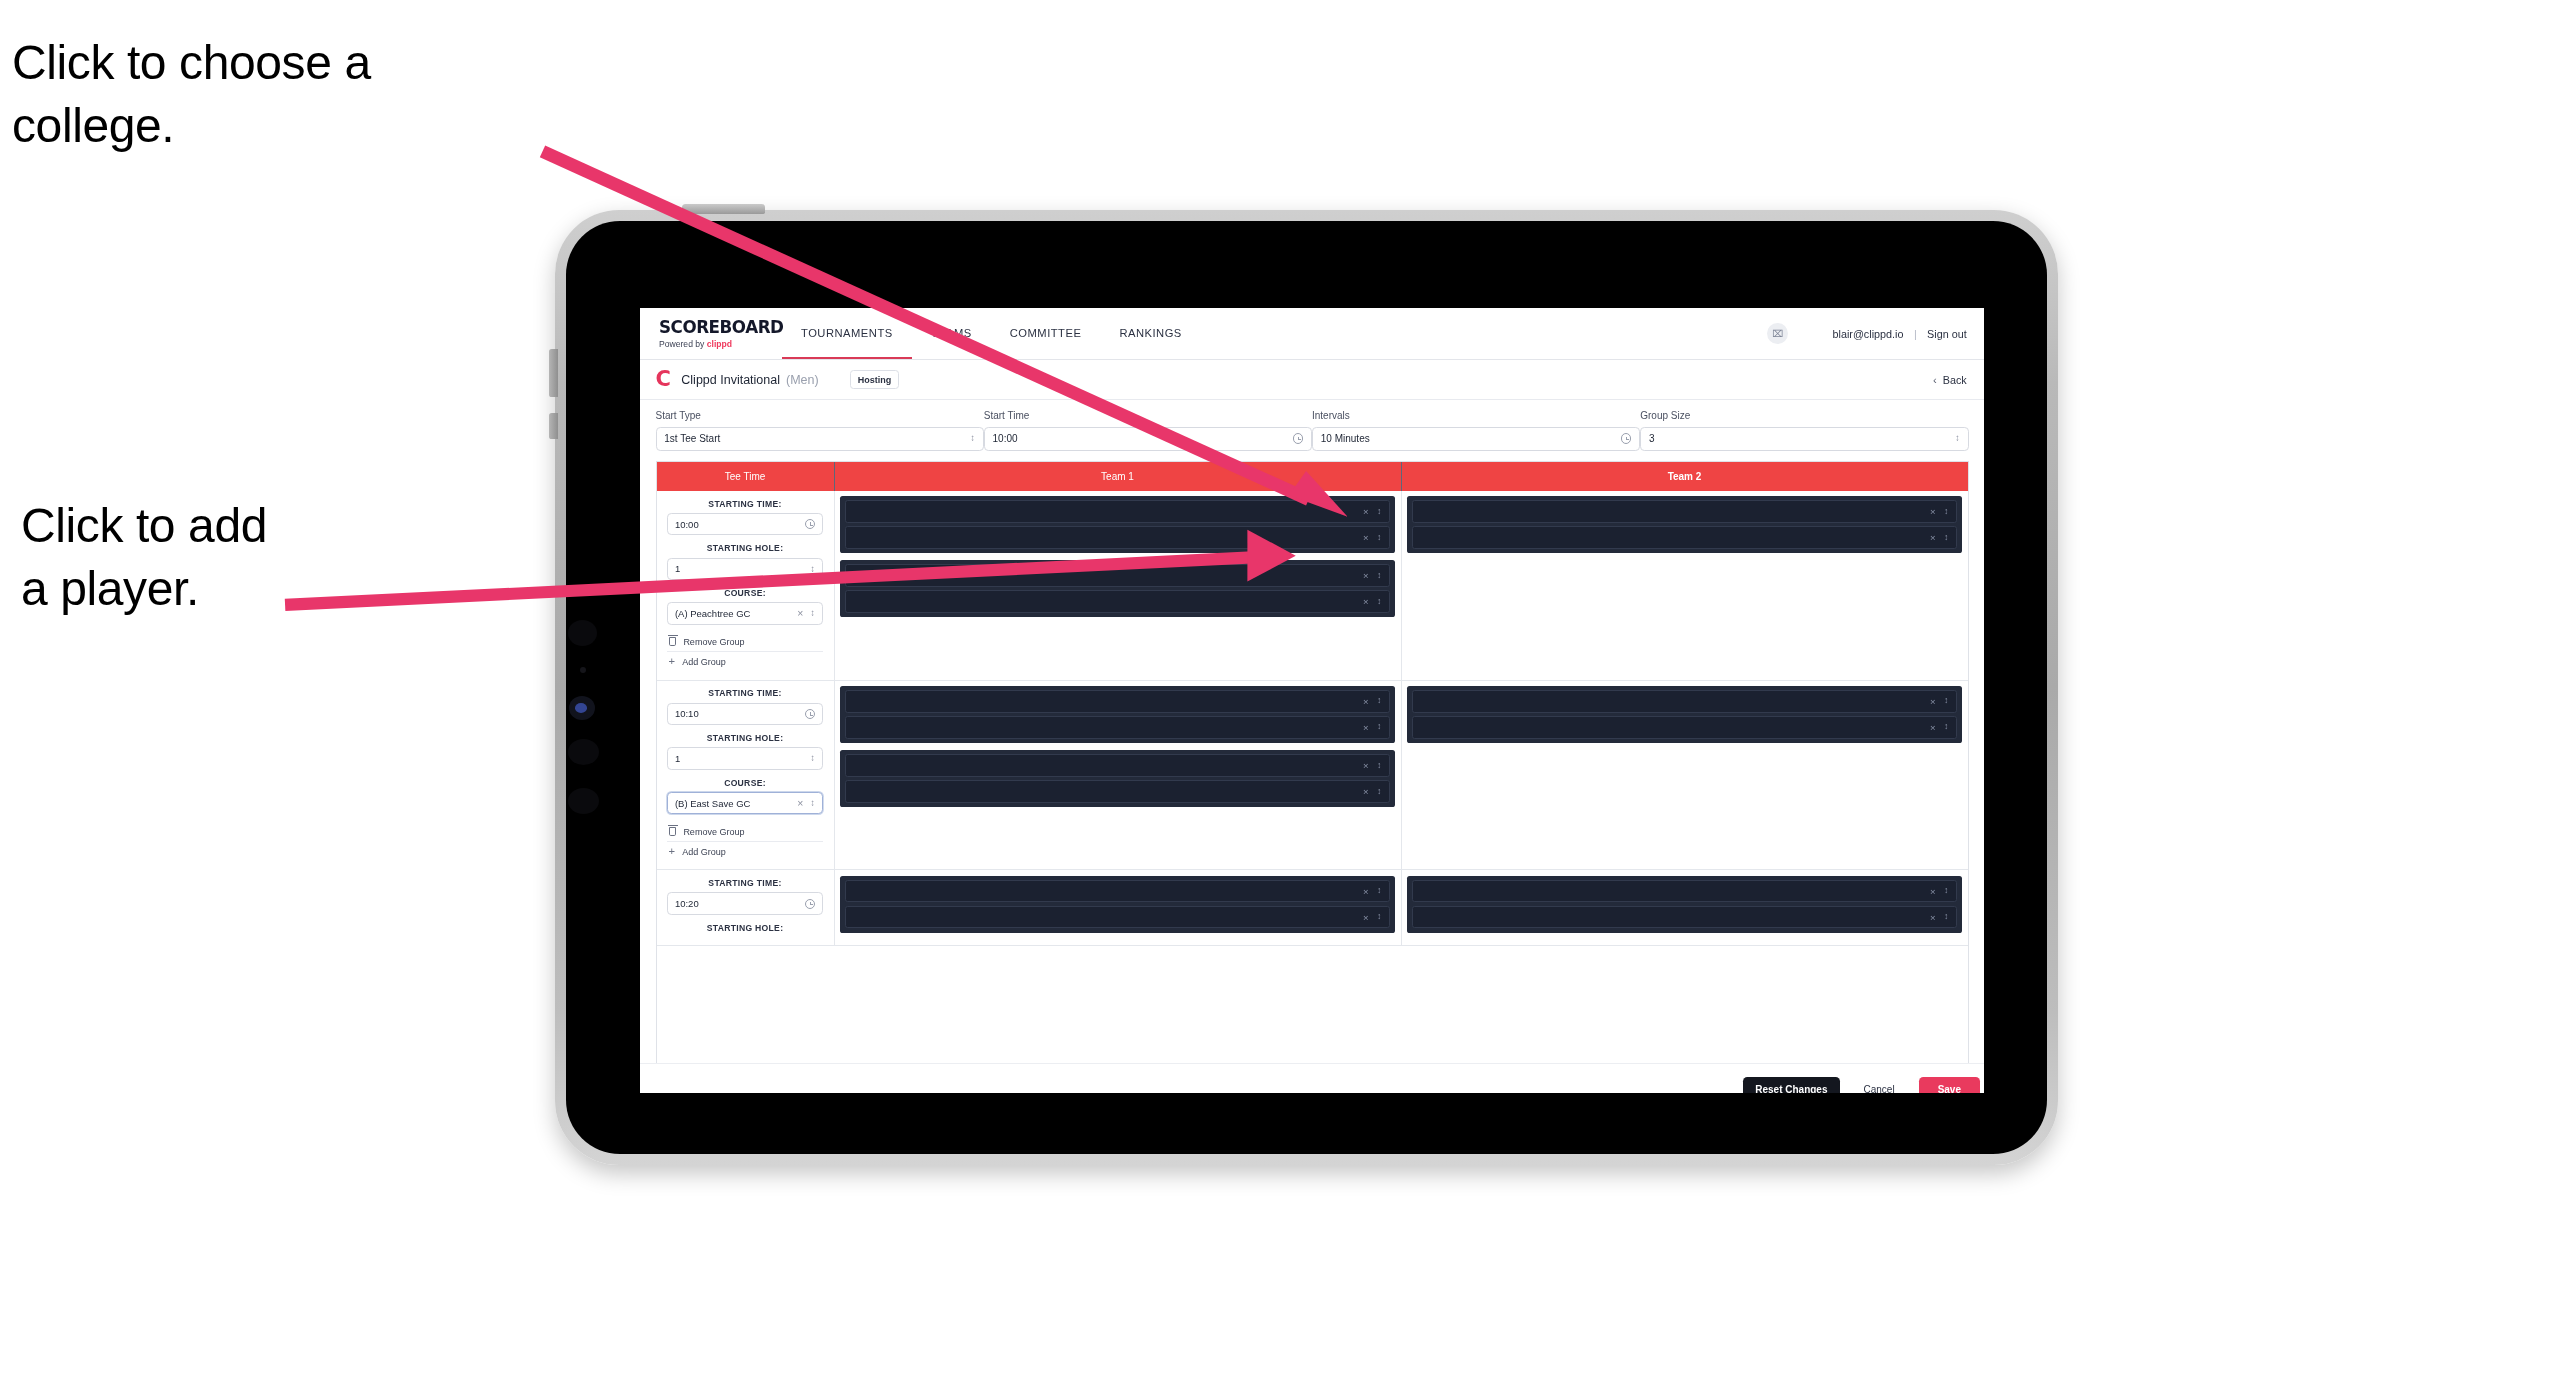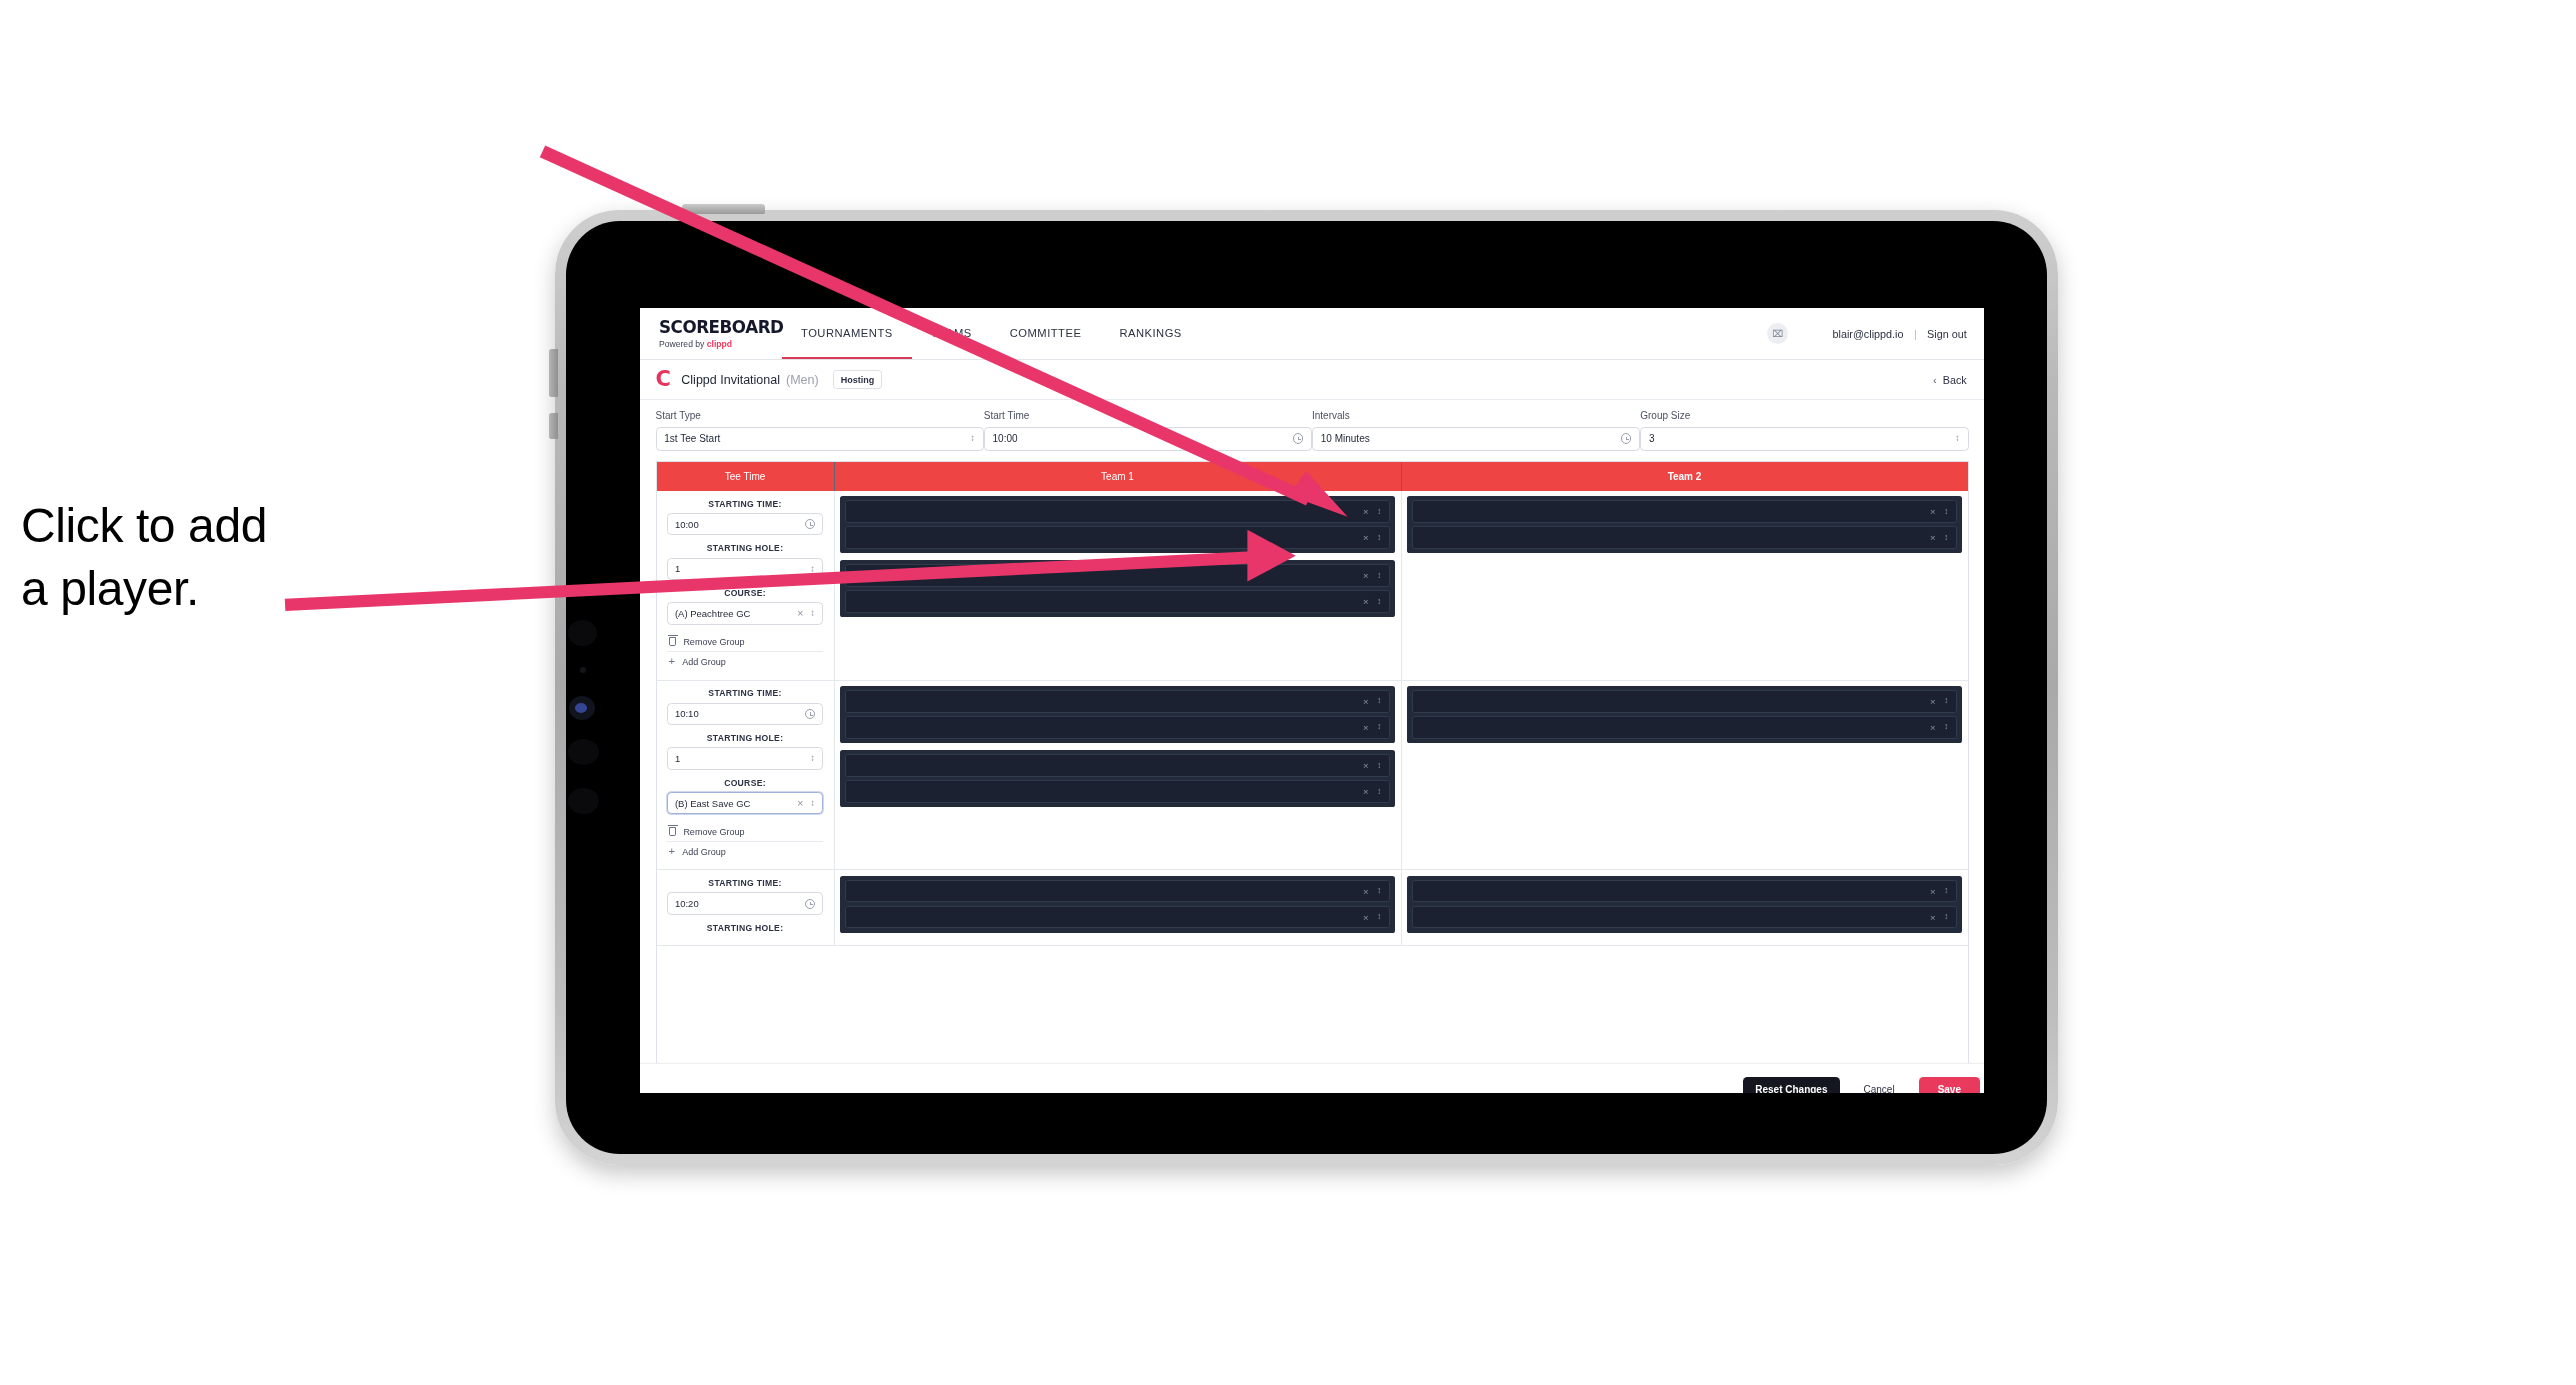--- a/index.html
+++ b/index.html
@@ -116,21 +116,21 @@
     padding: 0 17.3px 0 15.5px; background:#fff;
   }
   #clogo {
     font-family: "DejaVu Sans", sans-serif;
     font-weight: 800; font-size: 21px; color:#e5355c; line-height:1;
     margin-right: 10.4px;
   }
   #tbar .tname { font-size: 12.5px; color:#1d2433; }
   #tbar .tgender { font-size: 12.5px; color:#9aa0ae; margin-left: 6px; }
   #tbar .hosting {
-    margin-left: 14px; font-size: 9px; font-weight:700; color:#2b3142;
+    margin-left: 31px; font-size: 9px; font-weight:700; color:#2b3142;
     border:0.9px solid #dcdfe6; border-radius: 3.5px; padding: 3.5px 7px; background:#fff;
   }
   #backbtn { margin-left:auto; display:flex; align-items:center; gap:6px; font-size:10.8px; color:#2b3142; cursor:pointer; }
   #backbtn .chev { font-size: 11.2px; color:#5b6172; }
 
   
   #controls { display:flex; padding: 10.4px 15.5px 8.6px 15.5px; background:#fff; }
   .ctrl { flex: 1; }
   .ctrl .lbl { font-size: 10px; color:#4a5061; margin-bottom: 5.2px; }
   .ctrl .fld {
@@ -203,20 +203,22 @@
   .btn { font-size: 10px; border-radius: 4.3px; cursor:pointer; }
   #btn-reset { background:#14171f; color:#fff; padding: 7px 12px; font-weight:600; }
   #btn-cancel { background:transparent; color:#2b3142; padding: 7px 12px; }
   #btn-save { background:#e93a5e; color:#fff; padding: 7px 19px; font-weight:600; }
 </style>
 </head>
 <body>
 
 <div id="stage">
 
+  <div class="annot" id="annot-college">Click to choose a
+college.</div>
   <div class="annot" id="annot-player">Click to add
 a player.</div>
 
   <div id="tablet">
     <div id="tablet-screen"></div>
   </div>
   <div class="side-btn" id="btn-top"></div>
   <div class="side-btn" id="btn-side-1"></div>
   <div class="side-btn" id="btn-side-2"></div>
   <div class="lens" id="lens-a"></div>

